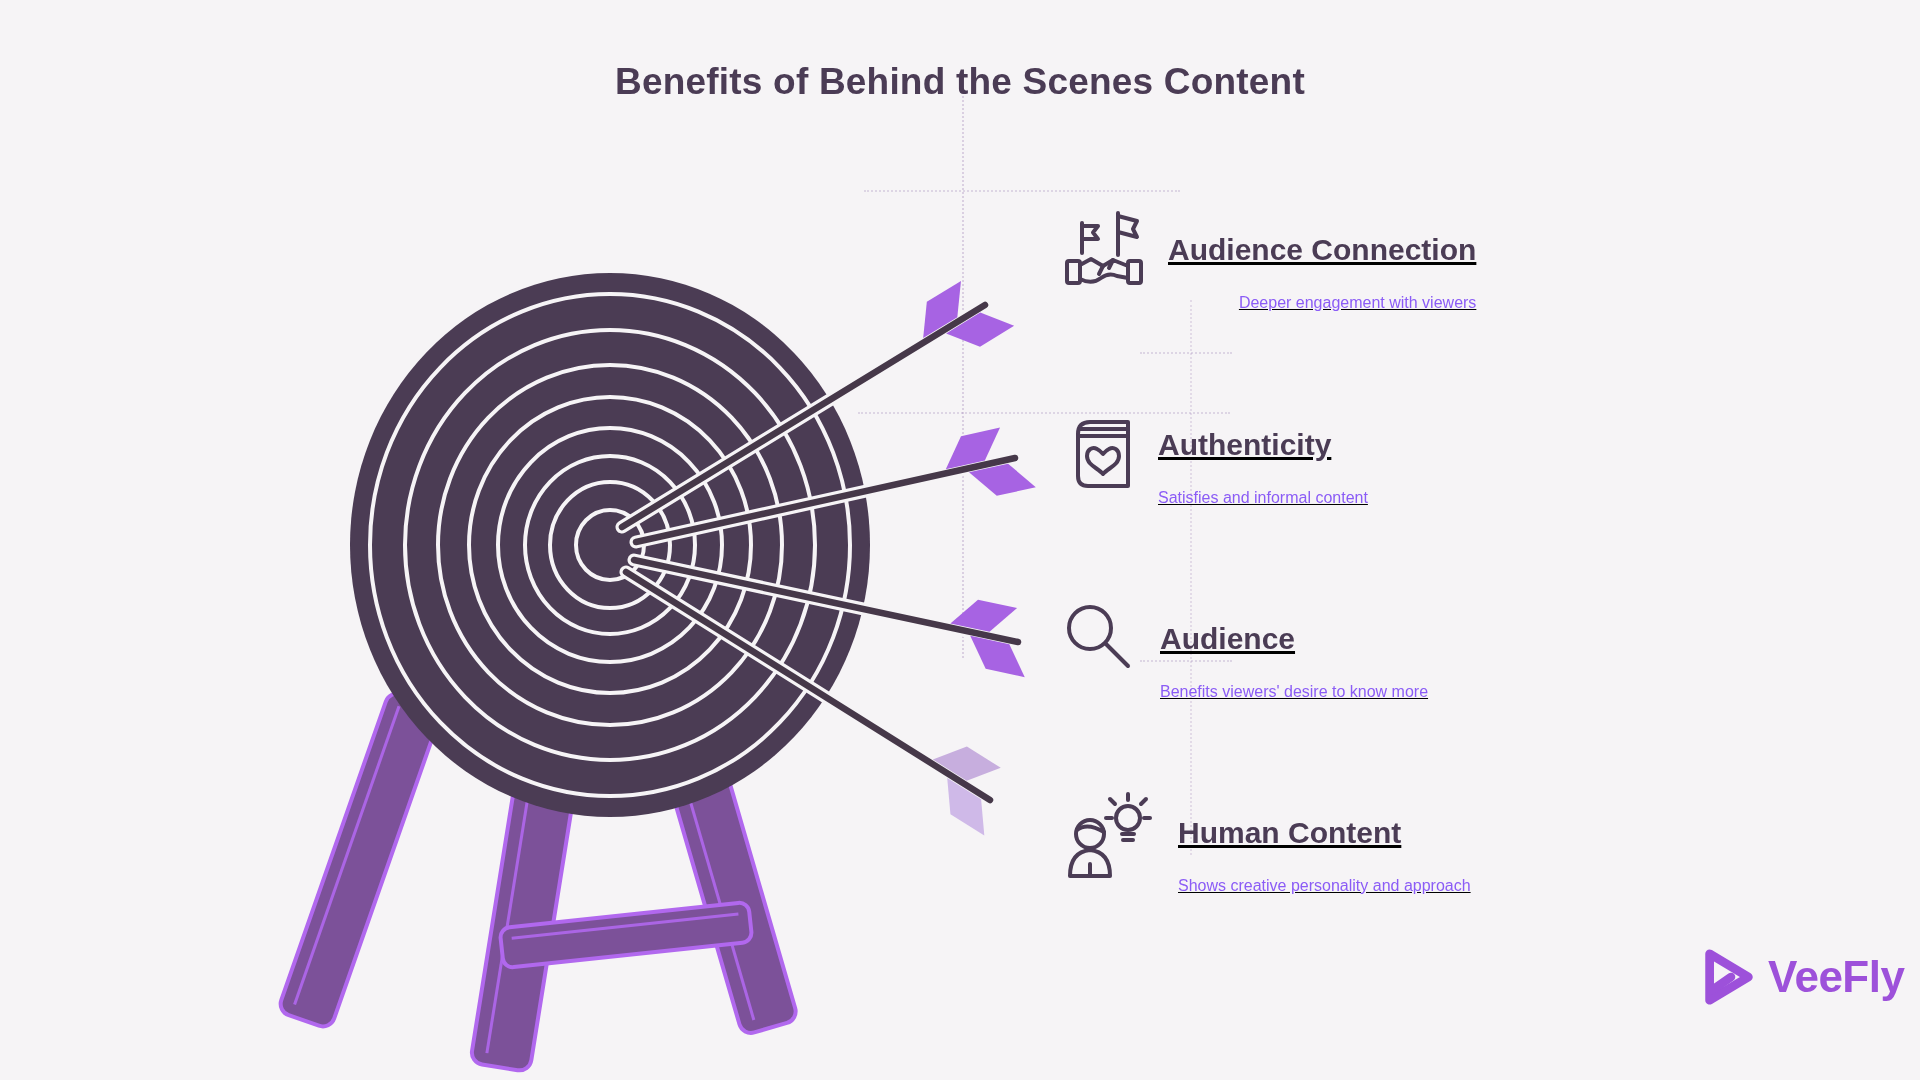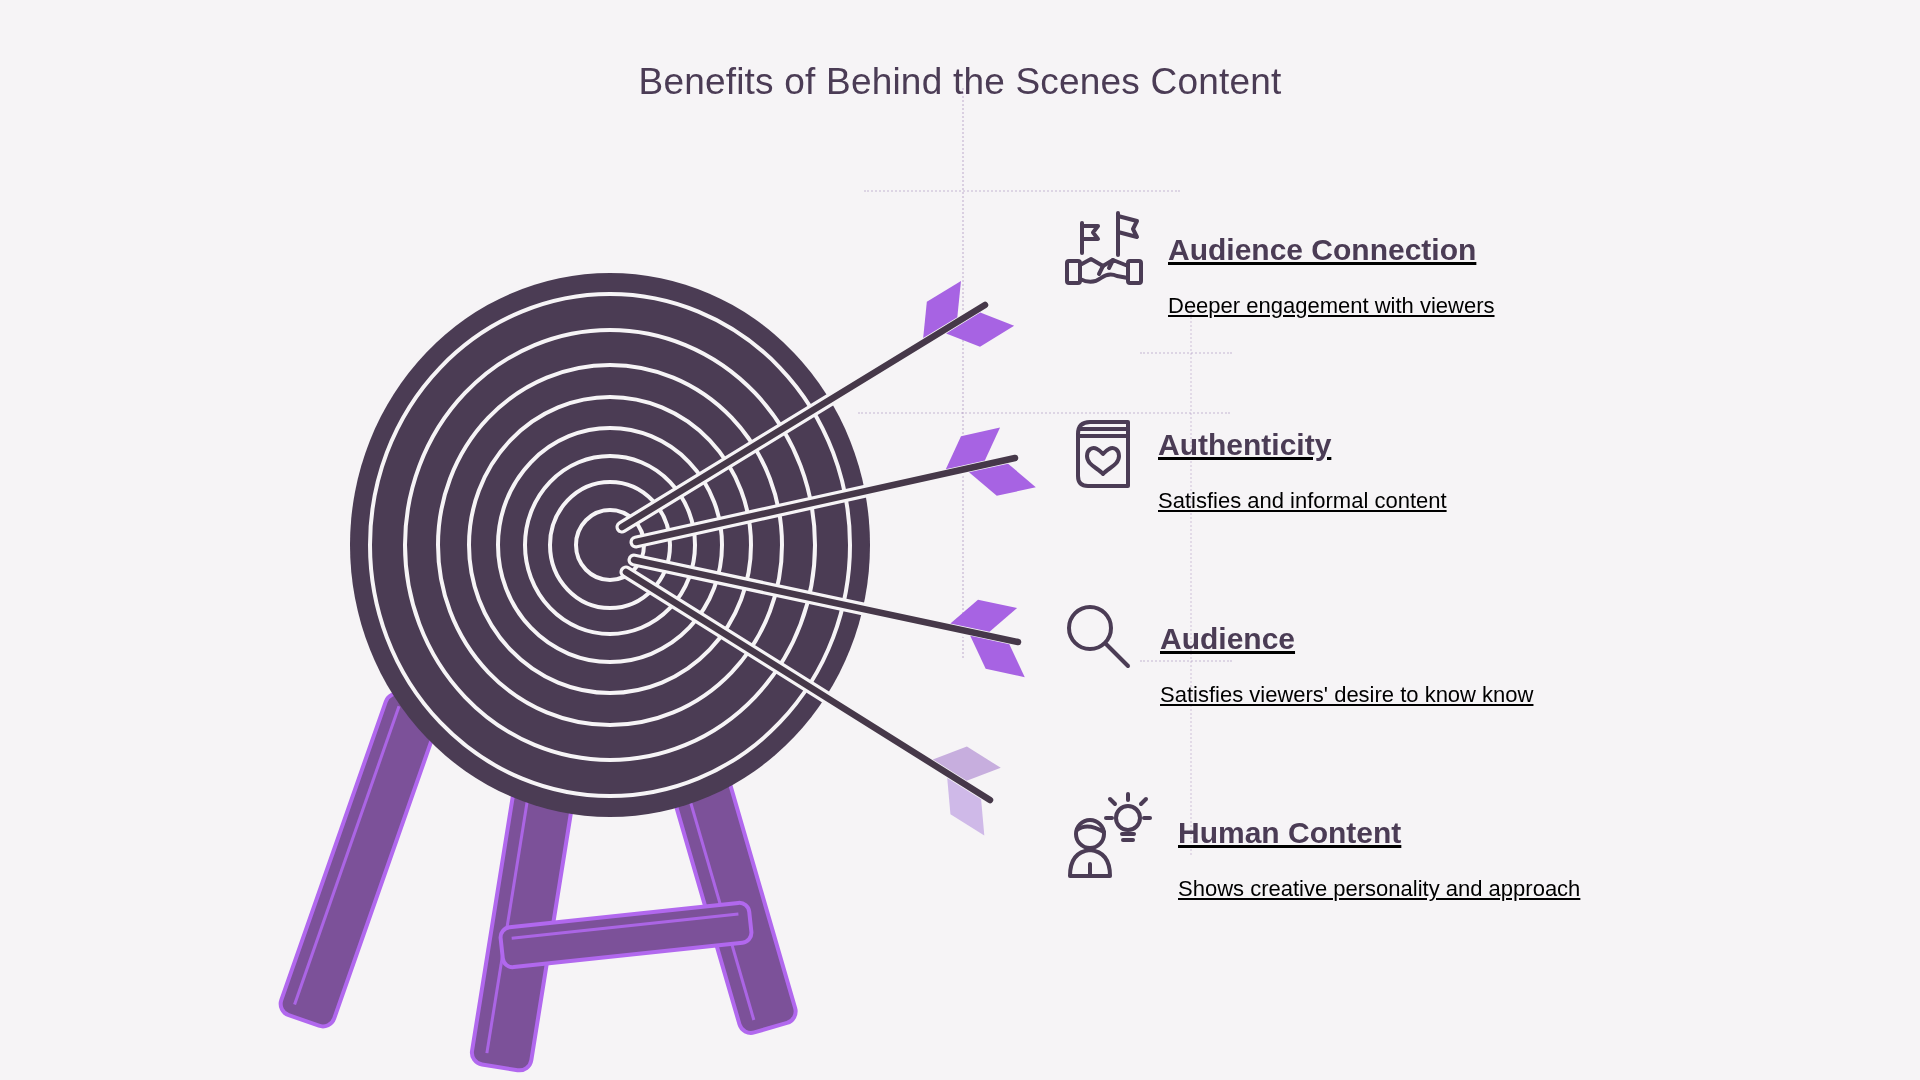--- a/index.html
+++ b/index.html
@@ -8,30 +8,30 @@
     background:#f6f4f6;
     font-family:"Liberation Sans", sans-serif;
   }
   .stage{position:absolute;inset:0;}
   
   .grid-v{position:absolute;width:0;border-left:2px dotted rgba(151,124,177,.30);}
   .grid-h{position:absolute;height:0;border-top:2px dotted rgba(151,124,177,.26);}
   
   .page-title{
     position:absolute;left:0;top:36px;width:1920px;text-align:center;
-    font-size:37px;font-weight:normal;color:#4b3c55;letter-spacing:.2px;
+    font-size:37px;font-weight:bold;color:#4b3c55;letter-spacing:.2px;
   }
   
   .illu{position:absolute;left:0;top:0;width:1100px;height:1080px;}
   
   .benefit-row{position:absolute;left:1062px;display:flex;gap:22px;text-decoration:underline;}
   .benefit-icon{flex:0 0 auto;}
   .benefit-text{margin-top:32px;}
   .benefit-title{font-size:30px;font-weight:bold;color:#4b3c55;line-height:1;margin:0;}
-  .benefit-desc{font-size:22px;color:#000000;line-height:1;margin:30px 0 0 0;}
+  .benefit-desc{font-size:16px;color:#8b5cf6;line-height:1;margin:30px 0 0 0;text-align:right;}
   #row1{top:203px;} #row1 .benefit-icon{margin-top:4px;}
   #row2{top:398px;gap:14px;} #row2 .benefit-icon{margin-top:8px;}
   #row3{top:592px;} #row3 .benefit-icon{margin-top:10px;}
   #row4{top:786px;} #row4 .benefit-icon{margin-top:4px;}
   
   .brand{position:absolute;left:1698px;top:946px;display:flex;align-items:center;cursor:pointer;}
   .brand-name{font-size:44px;font-weight:bold;color:#9d51da;margin-left:8px;letter-spacing:-.5px;}
   .ic{stroke:#4b3c55;stroke-width:4;fill:none;stroke-linecap:round;stroke-linejoin:round;}
 </style>
 </head>
@@ -145,21 +145,21 @@
     </div>
   </div>
 
   <div class="benefit-row" id="row3">
     <svg class="benefit-icon ic" width="76" height="74" viewBox="0 0 76 74">
       <circle cx="28" cy="26" r="21"></circle>
       <line x1="44" y1="42" x2="66" y2="64"></line>
     </svg>
     <div class="benefit-text">
       <div class="benefit-title">Audience</div>
-      <div class="benefit-desc">Satisfies viewers' desire to know know</div>
+      <div class="benefit-desc">Benefits viewers' desire to know more</div>
     </div>
   </div>
 
   <div class="benefit-row" id="row4">
     <svg class="benefit-icon ic" width="94" height="94" viewBox="0 0 94 94">
       <circle cx="28" cy="44" r="14"></circle>
       <path d="M15,40 Q25,32 42,42"></path>
       <path d="M8,86 Q8,62 28,60 Q48,62 48,86 Z"></path>
       <path d="M28,74 V84"></path>
       <circle cx="66" cy="28" r="12"></circle>
@@ -170,14 +170,21 @@
       <path d="M79,14 L84,9"></path>
       <path d="M50,28 H44"></path>
       <path d="M82,28 H88"></path>
     </svg>
     <div class="benefit-text">
       <div class="benefit-title">Human Content</div>
       <div class="benefit-desc">Shows creative personality and approach</div>
     </div>
   </div>
 
+  <div class="brand">
+    <svg width="62" height="62" viewBox="0 0 64 64" style="stroke:#9d51da;stroke-width:9;fill:none;stroke-linecap:round;stroke-linejoin:round;">
+      <path d="M12,8 L52,32 L12,56 Z"></path>
+      <path d="M14,46 L34,32"></path>
+    </svg>
+    <span class="brand-name">VeeFly</span>
+  </div>
 
 </div>
 
 </body></html>

